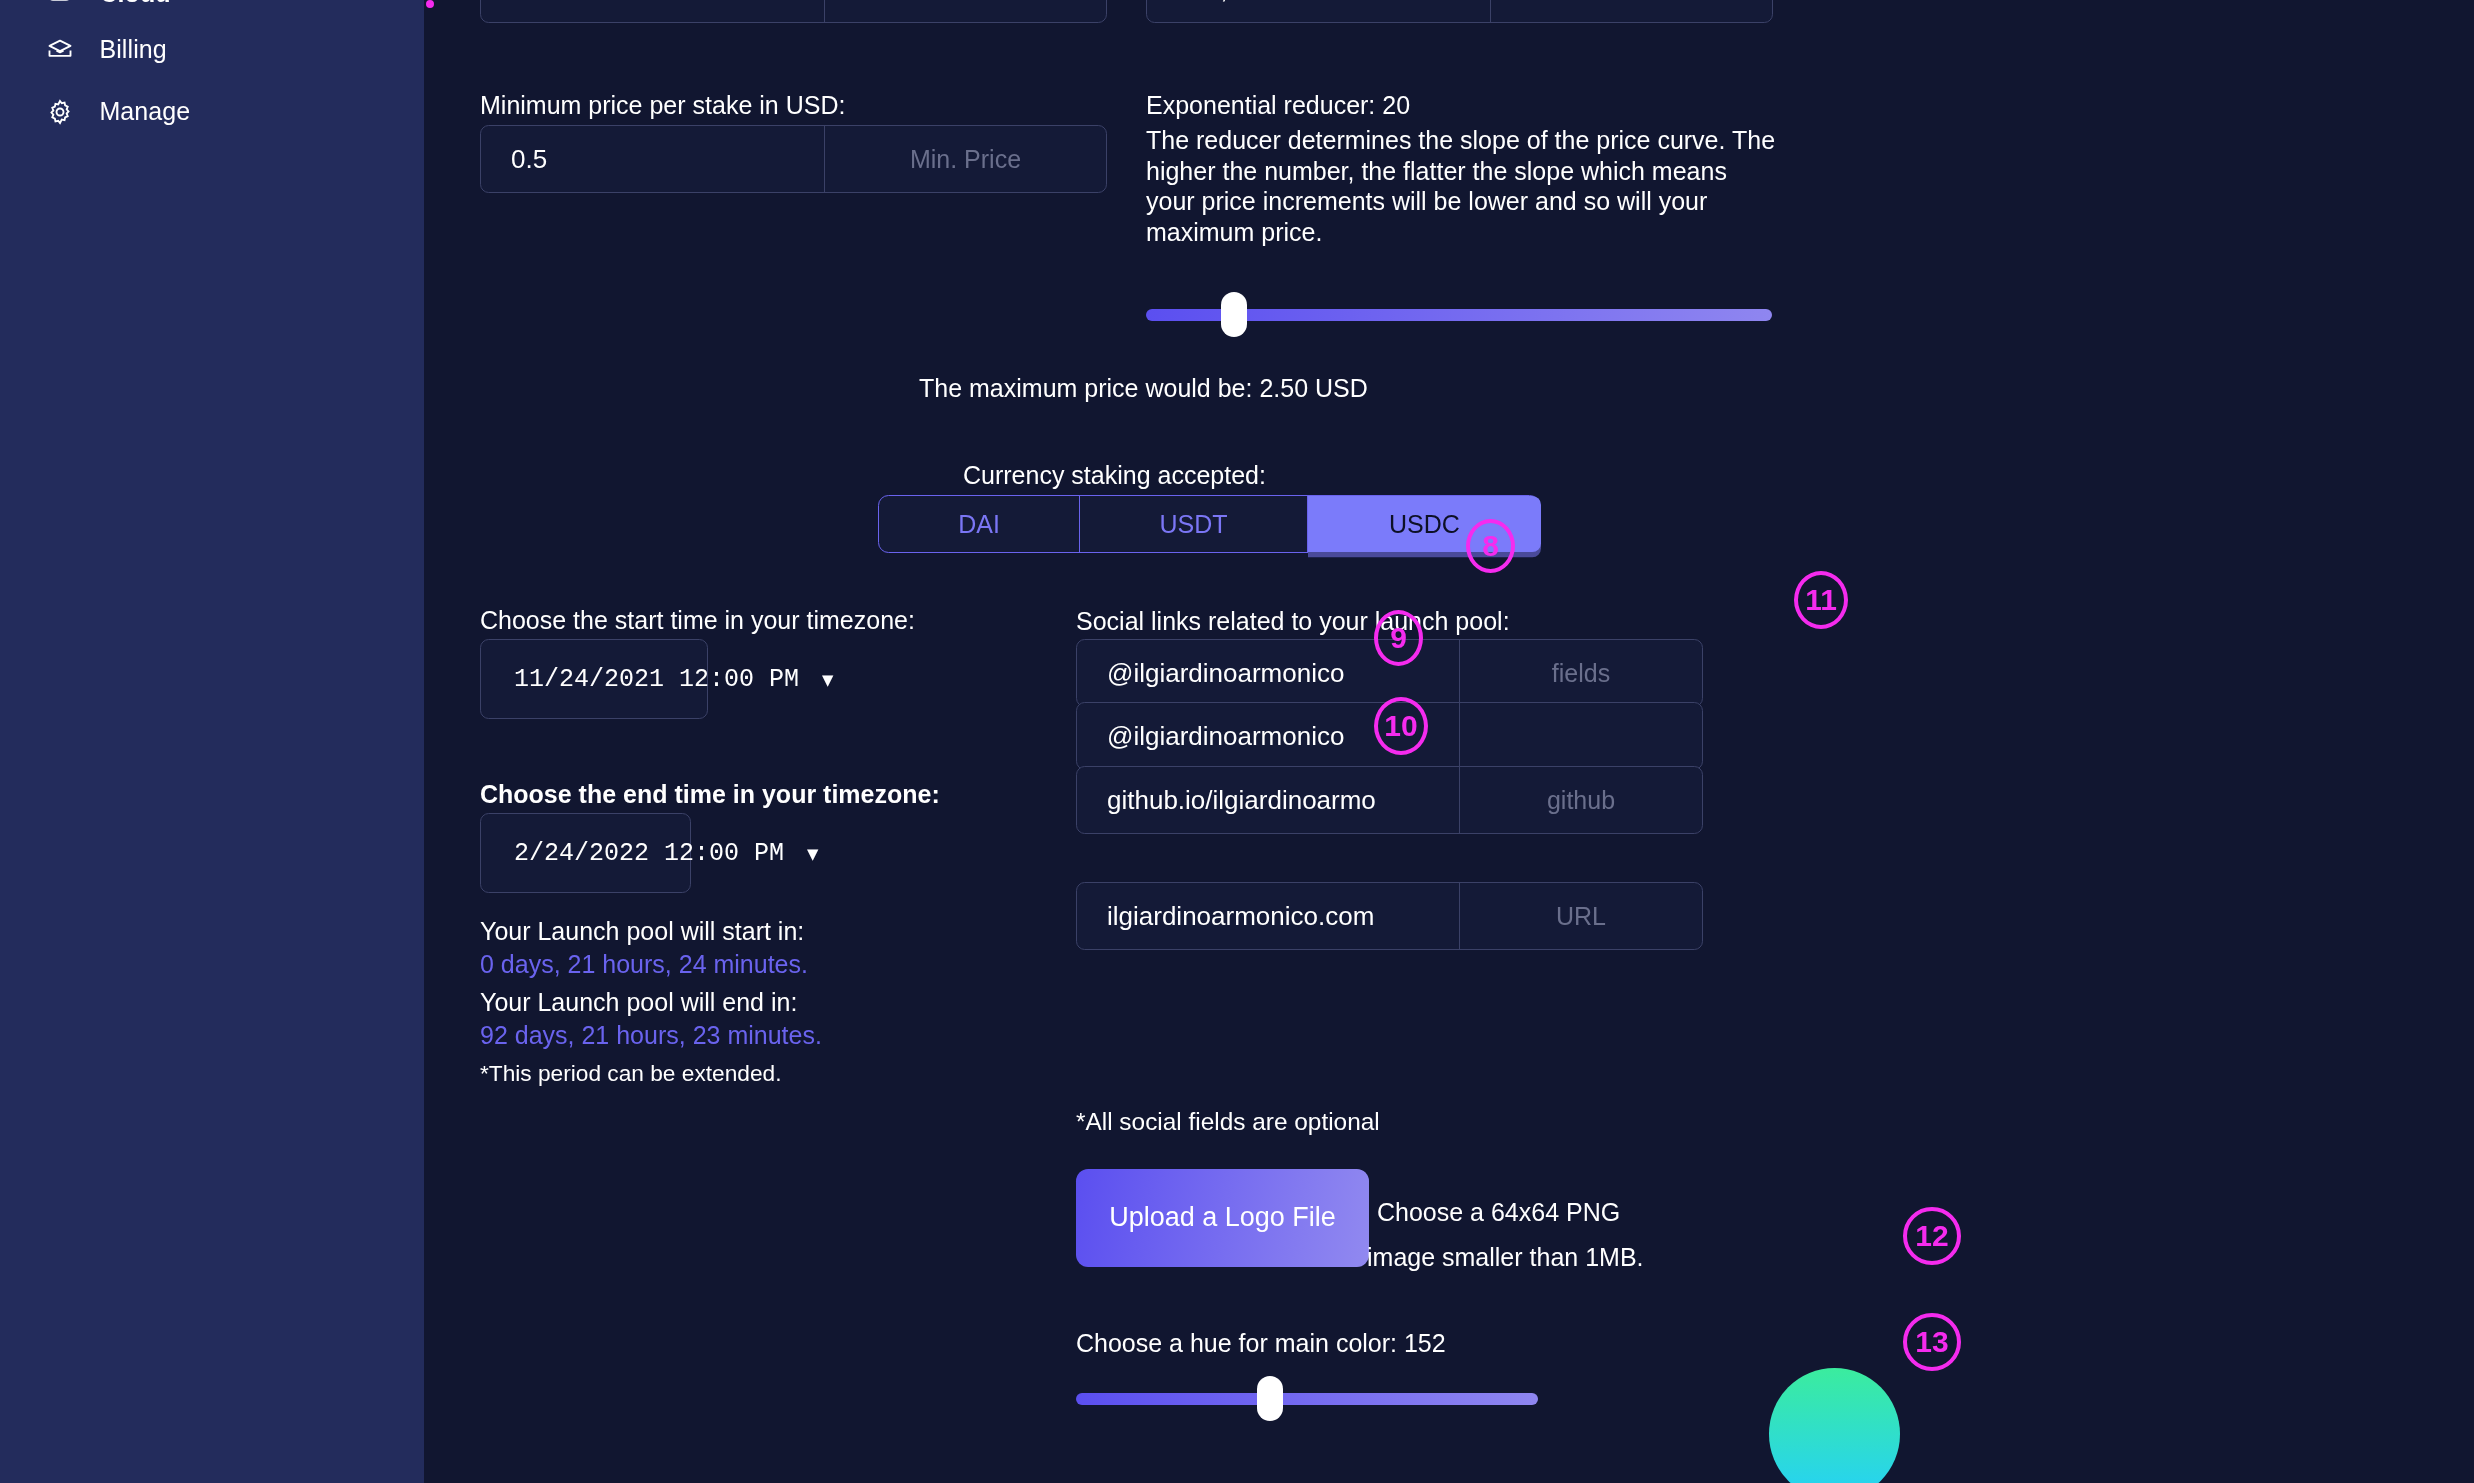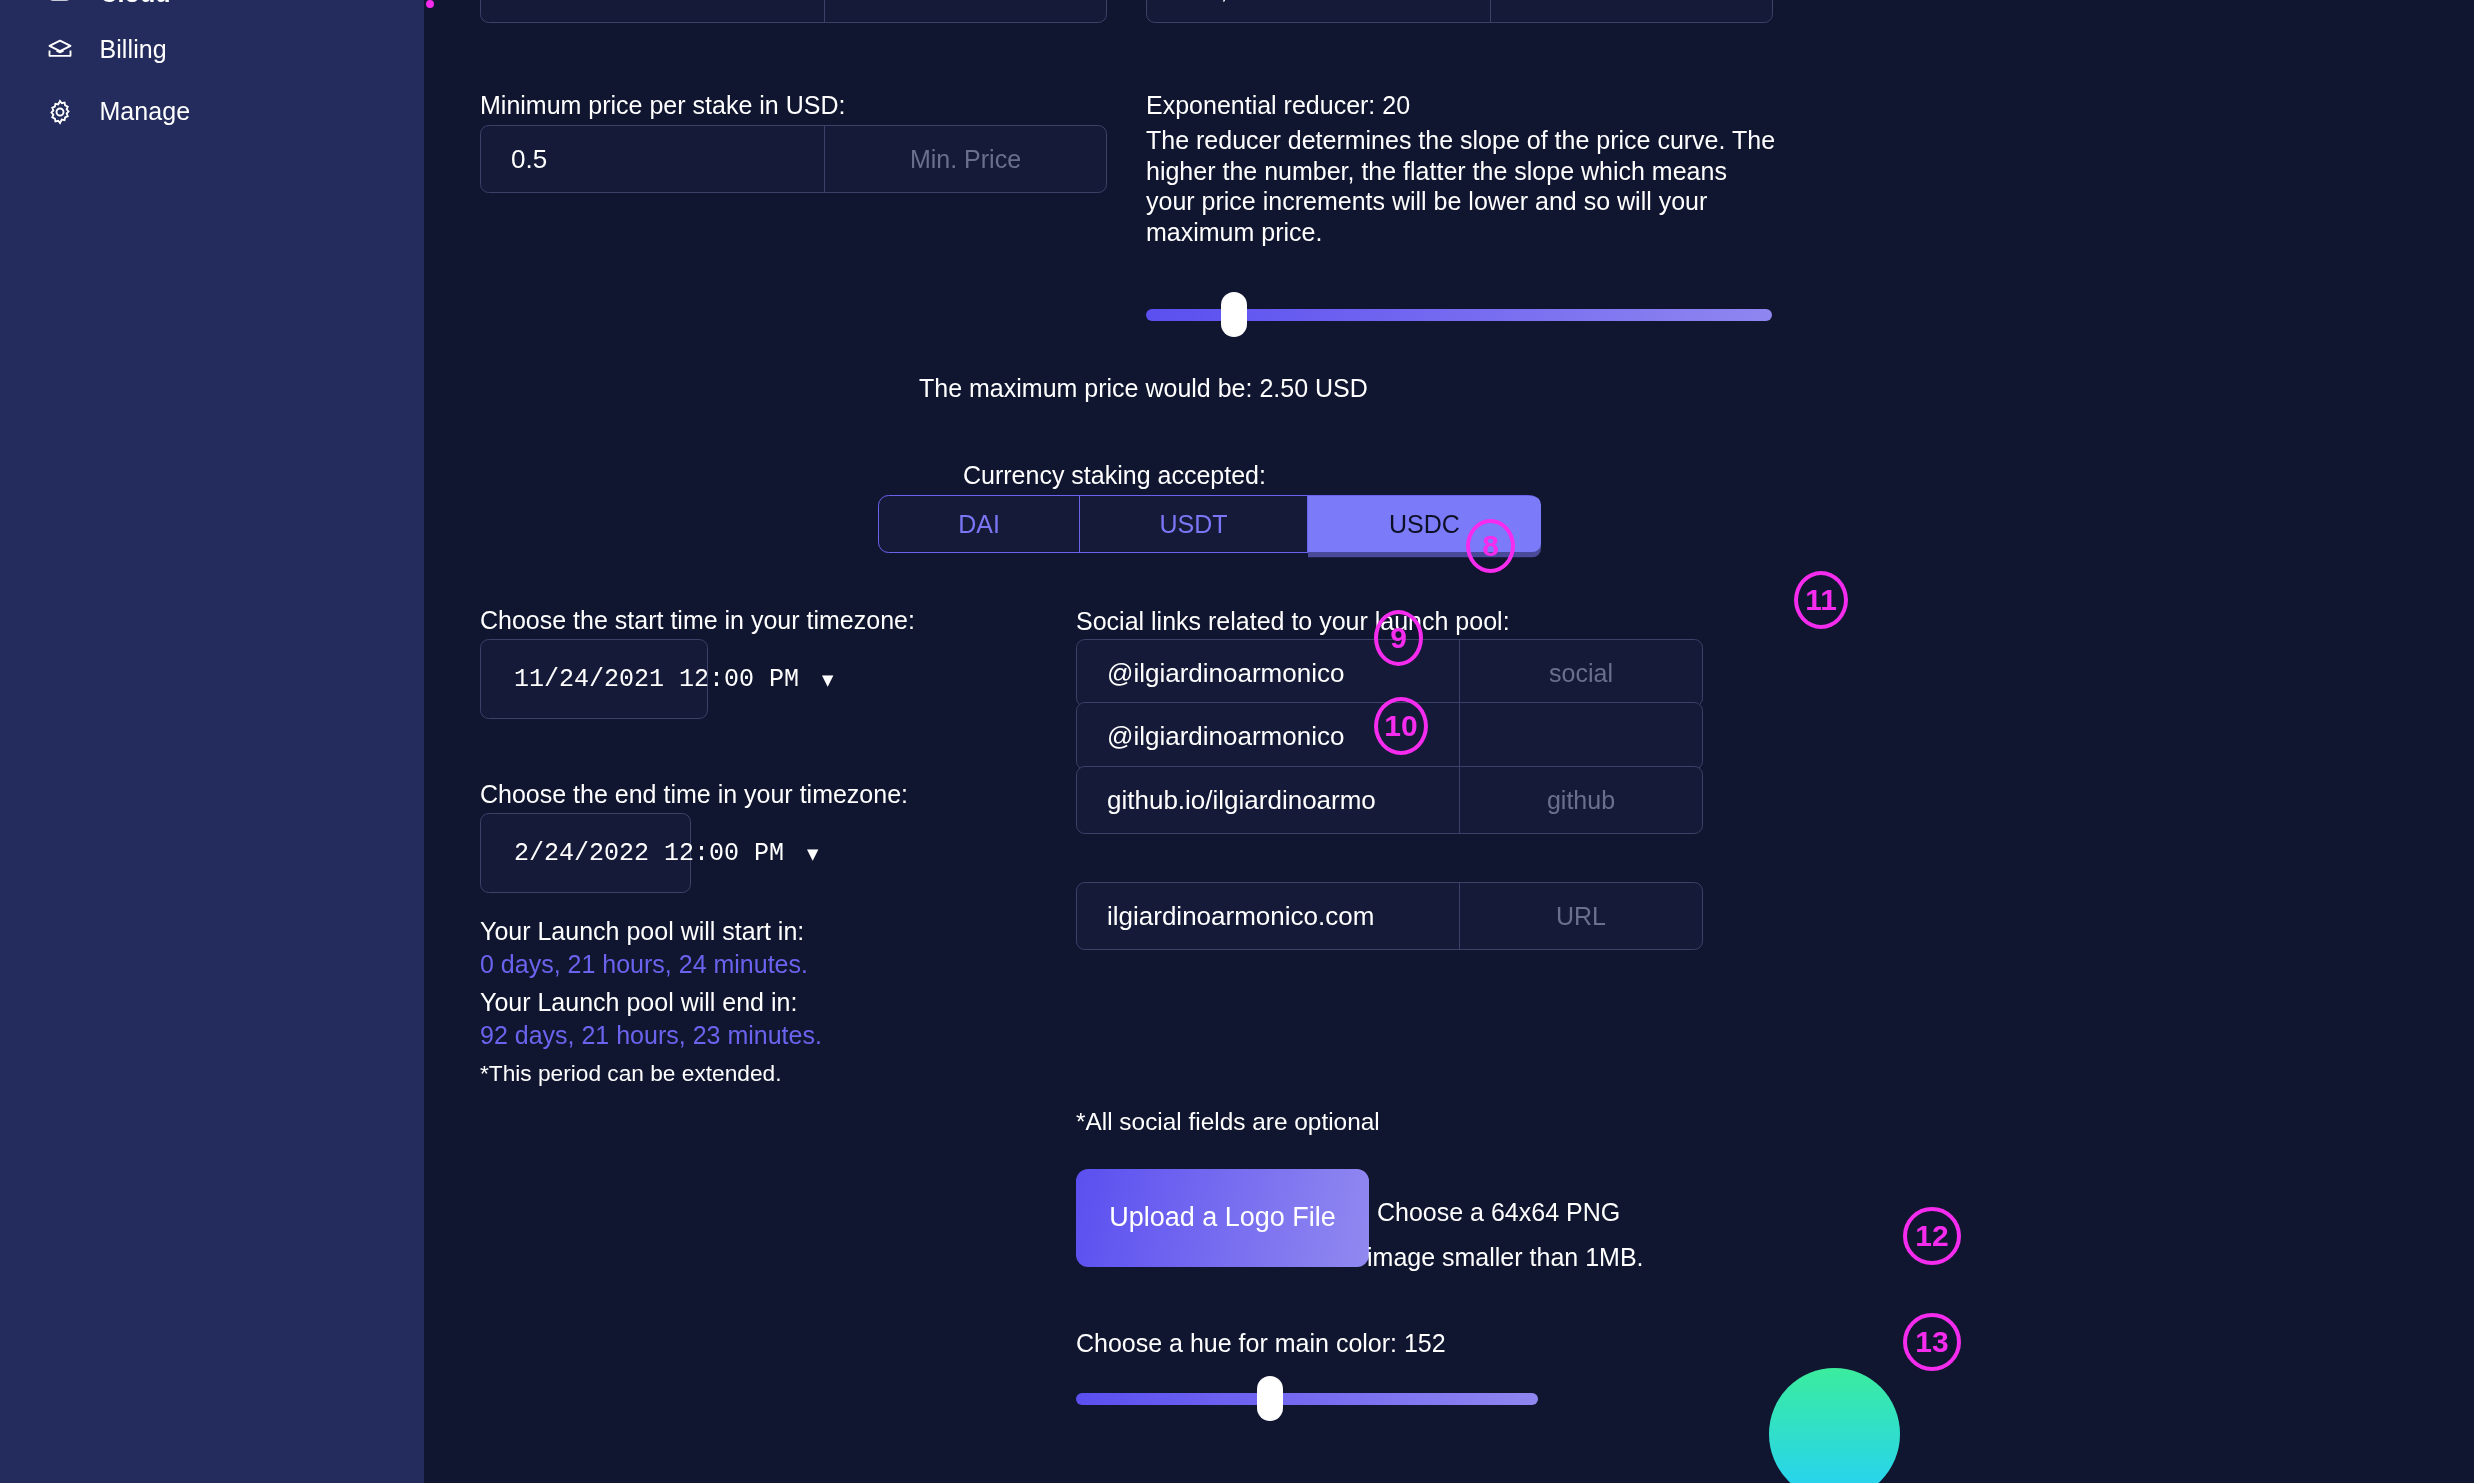--- a/index.html
+++ b/index.html
@@ -266,38 +266,38 @@
     <div class="seg active" style="flex:1 1 auto;">USDC</div>
   </div>
   <div class="marker" style="left:2.2px; top:0; width:0; height:0;"></div>
 
   <div class="lbl" style="left:56px; top:605px;">Choose the start time in your timezone:</div>
   <div class="dt" id="start-time-picker" style="left:56px; top:639px; width:228px;">
     <span class="dtxt">11/24/2021 12:00  PM</span>
     <span class="chev">▾</span>
   </div>
 
-  <div class="lbl" style="left:56px; top:779px;">Choose the end time in your timezone:</div>
+  <div class="lbl" style="left:56px; top:779px;font-weight:bold;">Choose the end time in your timezone:</div>
   <div class="dt" id="end-time-picker" style="left:56px; top:813px; width:211px;">
     <span class="dtxt">2/24/2022 12:00  PM</span>
     <span class="chev">▾</span>
   </div>
 
   <div class="lbl" style="left:56px; top:916px;">Your Launch pool will start in:</div>
   <div class="lbl purple-txt" style="left:56px; top:949px;">0 days, 21 hours, 24 minutes.</div>
   <div class="lbl" style="left:56px; top:987px;">Your Launch pool will end in:</div>
   <div class="lbl purple-txt" style="left:56px; top:1020px;">92 days, 21 hours, 23 minutes.</div>
   <div class="lbl" style="left:56px; top:1060px; font-size:22.7px;">*This period can be extended.</div>
 
   <div class="lbl" style="left:652px; top:606px;">Social links related to your launch pool:</div>
 
   <div id="social-links-group">
     <div class="field" style="left:652px; top:639px; width:627px;">
       <span class="val" style="flex:0 0 383px;">@ilgiardinoarmonico</span>
-      <span class="ph" style="flex:1 1 auto;">social</span>
+      <span class="ph" style="flex:1 1 auto;">fields</span>
     </div>
     <div class="field" style="left:652px; top:702px; width:627px;">
       <span class="val" style="flex:0 0 383px;">@ilgiardinoarmonico</span>
     </div>
     <div class="field" style="left:652px; top:766px; width:627px;">
       <span class="val" style="flex:0 0 383px;">github.io/ilgiardinoarmo</span>
       <span class="ph" style="flex:1 1 auto;">github</span>
     </div>
     <div class="field" style="left:652px; top:882px; width:627px;">
       <span class="val" style="flex:0 0 383px;">ilgiardinoarmonico.com</span>

